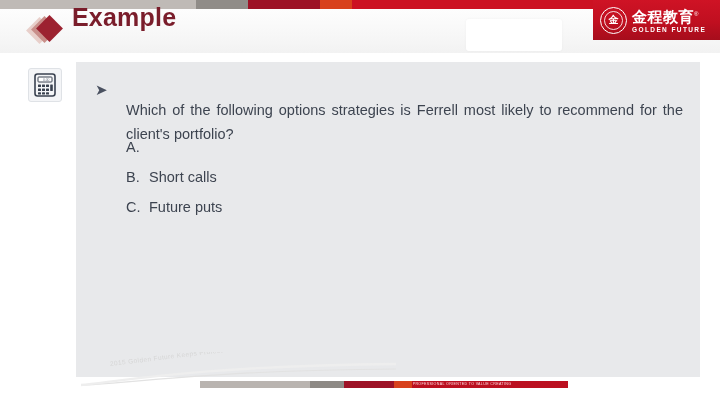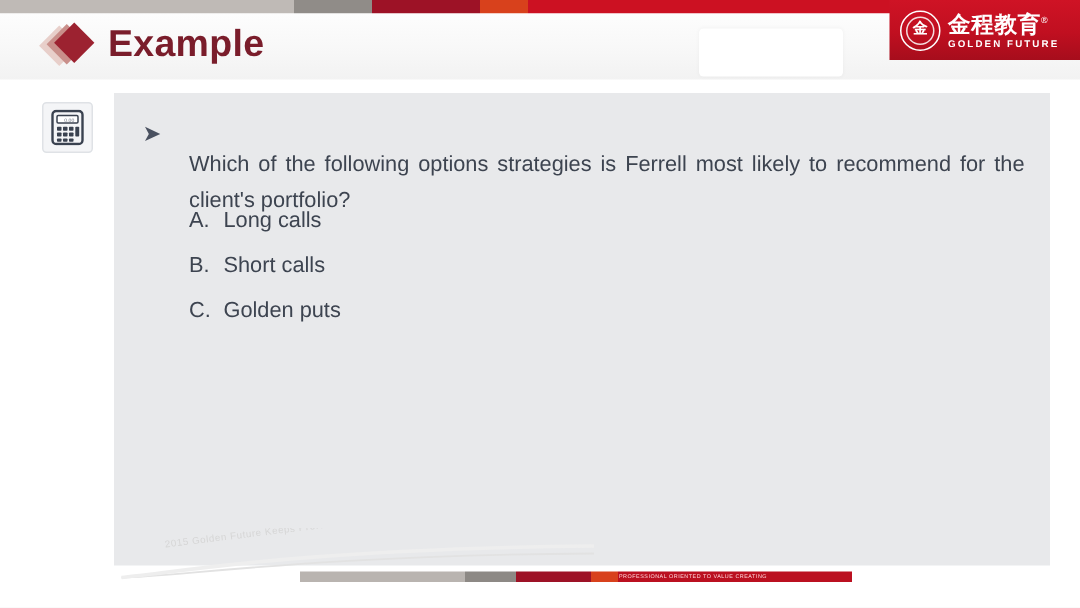--- a/index.html
+++ b/index.html
@@ -54,21 +54,21 @@
   .diamond-mark .dfront {
     position: absolute;
     left: 10px; top: 2px;
     width: 19px; height: 19px;
     background: #9c2230;
     transform: rotate(45deg);
   }
 
   .page-title {
     position: absolute;
-    left: 72px; top: 14px;
+    left: 72px; top: 2px;
     font-size: 25px;
     font-weight: bold;
     color: #7a1d2b;
     letter-spacing: 0.2px;
     line-height: 30px;
   }
 
   
   .blank-card {
     position: absolute;
@@ -295,29 +295,28 @@
 <div class="content-panel">
 
   <div class="question-block">
     <span class="q-arrow">➤</span>
     <div class="q-text">Which of the following options strategies is Ferrell most likely to recommend for the client's portfolio?</div>
   </div>
 
   <div class="options">
     <div class="opt-row">
       <span class="opt-letter">A.</span>
-      <span class="opt-label">Long calls</span>
     </div>
     <div class="opt-row">
       <span class="opt-letter">B.</span>
       <span class="opt-label">Short calls</span>
     </div>
     <div class="opt-row">
       <span class="opt-letter">C.</span>
-      <span class="opt-label">Golden puts</span>
+      <span class="opt-label">Future puts</span>
     </div>
   </div>
 
 </div>
 
 <div class="footer-swoosh">
   <svg width="330" height="36" viewBox="0 0 330 36">
     <path d="M5,33 C40,33 130,18 320,17" fill="none" stroke="#e2e2e2" stroke-width="1.2"></path>
     <path d="M5,33 C40,30 120,14 320,12" fill="none" stroke="#eeeeee" stroke-width="2.4"></path>
   </svg>

